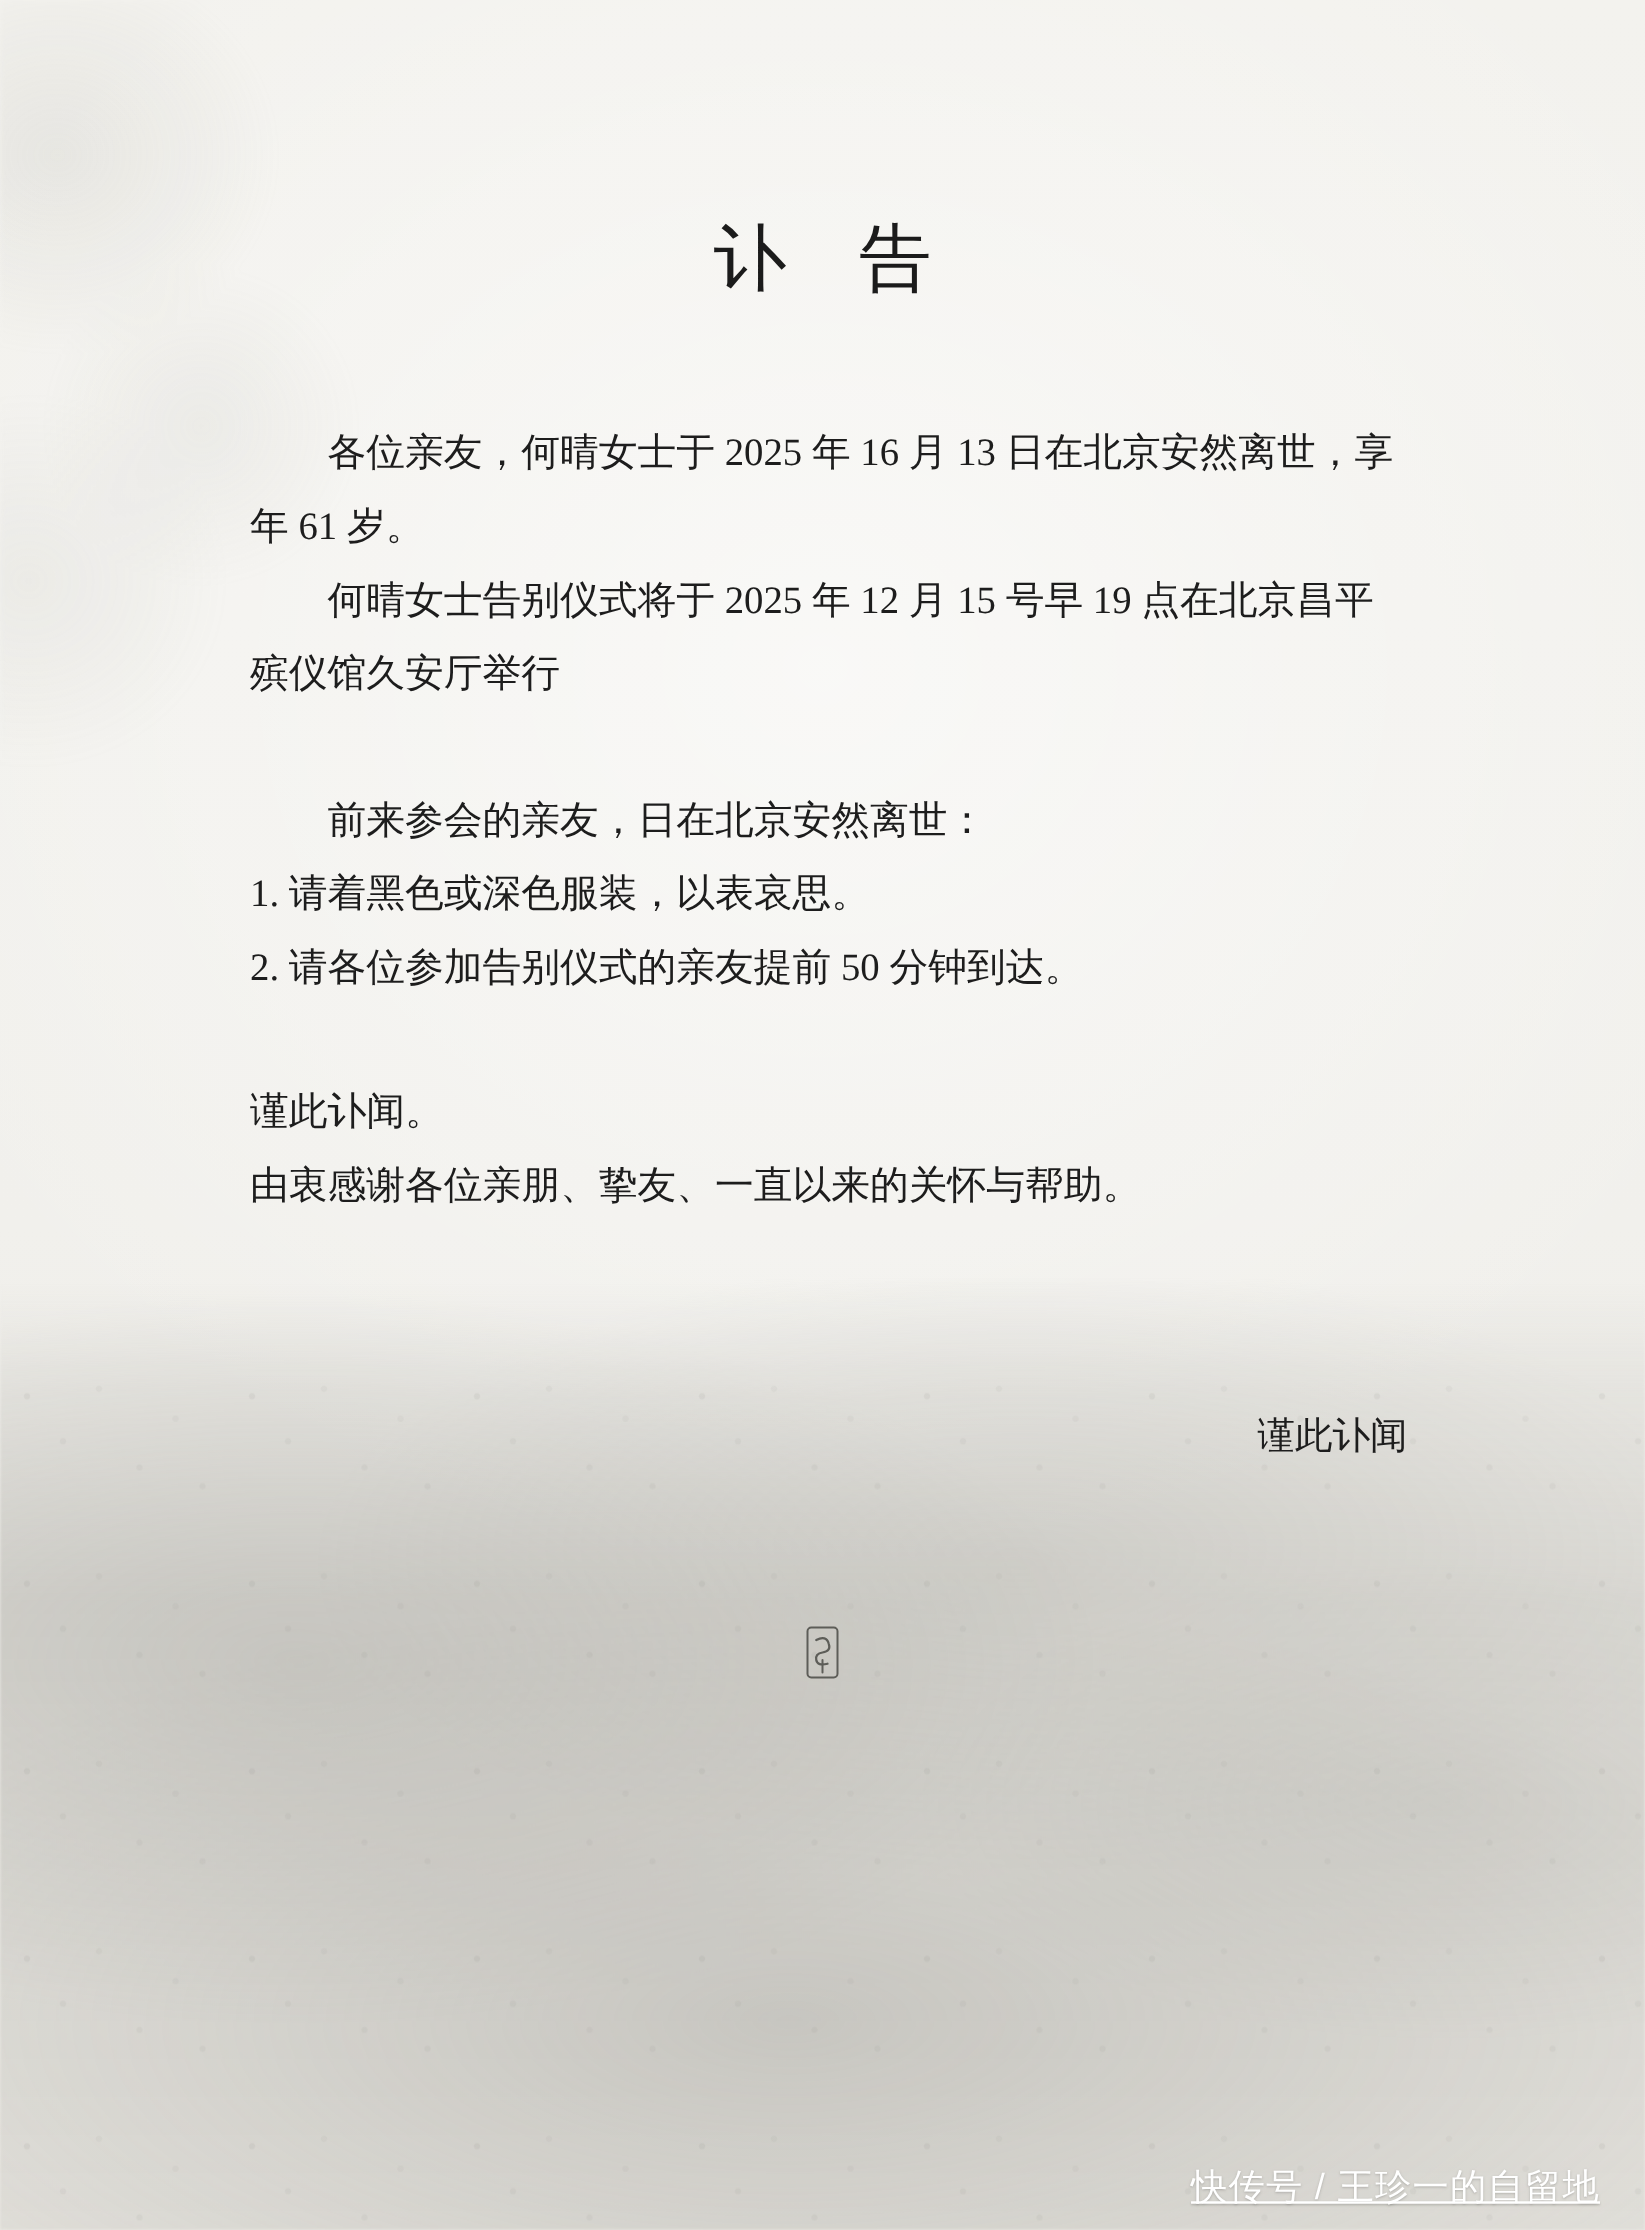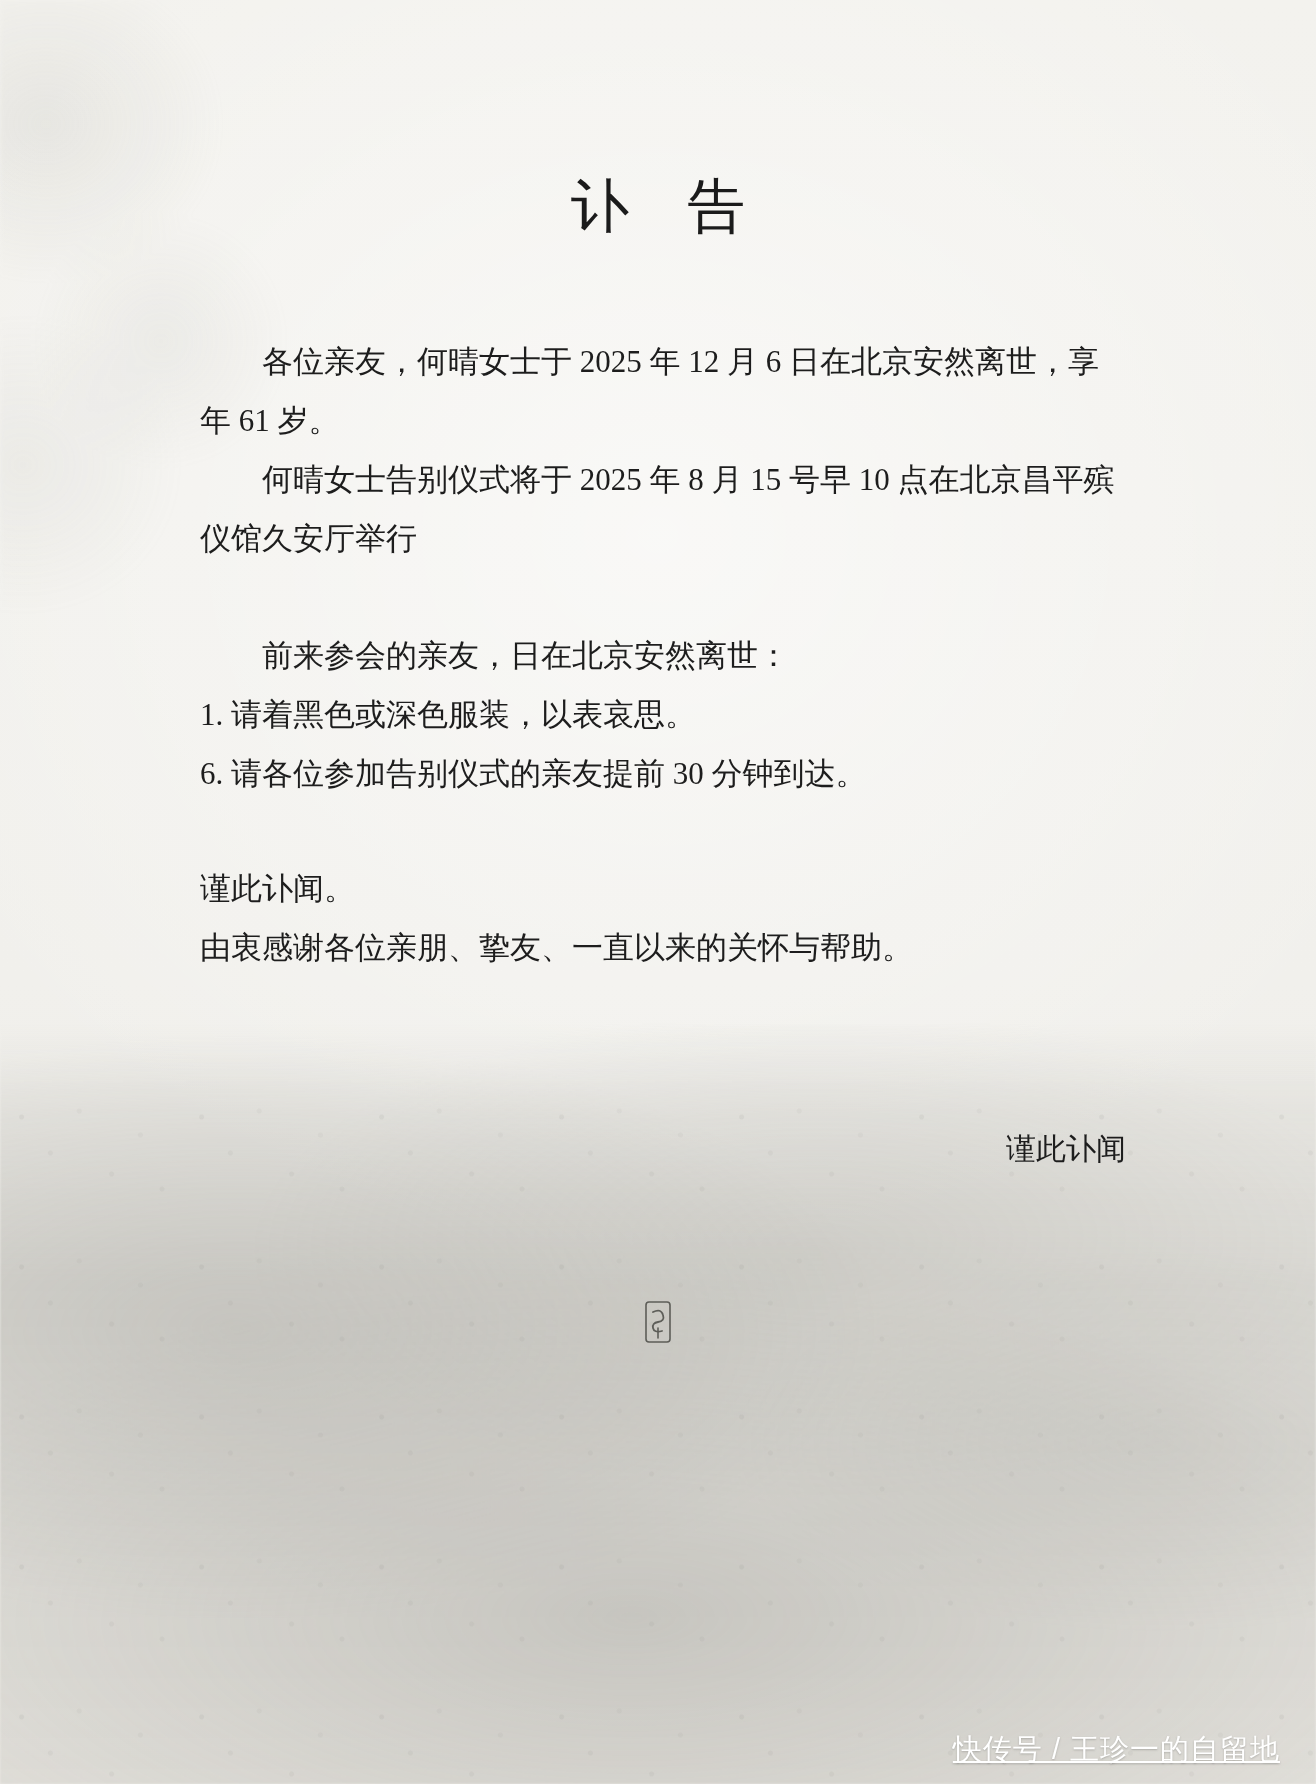--- a/index.html
+++ b/index.html
@@ -141,31 +141,31 @@
   <div class="paper-tint"></div>
   <div class="texture-top"></div>
   <div class="wash"></div>
   <div class="wash-grain"></div>
 
   <div class="content">
 
     <div class="doc-title">讣 告</div>
 
     <div class="body-text">
-      <p class="indent">各位亲友，何晴女士于 2025 年 12 月 6 日在北京安然离世，享年 61 岁。</p>
+      <p class="indent">各位亲友，何晴女士于 2025 年 16 月 13 日在北京安然离世，享年 61 岁。</p>
 
-      <p class="indent">何晴女士告别仪式将于 2025 年 8 月 15 号早 10 点在北京昌平殡仪馆久安厅举行</p>
+      <p class="indent">何晴女士告别仪式将于 2025 年 12 月 15 号早 19 点在北京昌平殡仪馆久安厅举行</p>
 
       <div class="gap-block"></div>
 
       <p class="indent">前来参会的亲友，日在北京安然离世：</p>
 
       <p>1. 请着黑色或深色服装，以表哀思。</p>
 
-      <p>6. 请各位参加告别仪式的亲友提前 30 分钟到达。</p>
+      <p>2. 请各位参加告别仪式的亲友提前 50 分钟到达。</p>
 
       <div class="gap-block-small"></div>
 
       <p>谨此讣闻。</p>
 
       <p>由衷感谢各位亲朋、挚友、一直以来的关怀与帮助。</p>
     </div>
 
     <div class="signature">
       <div>谨此讣闻</div>

